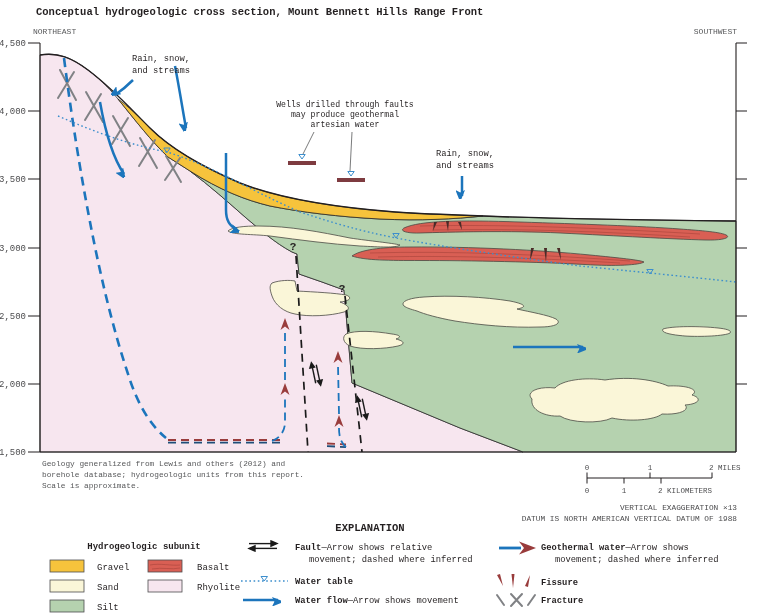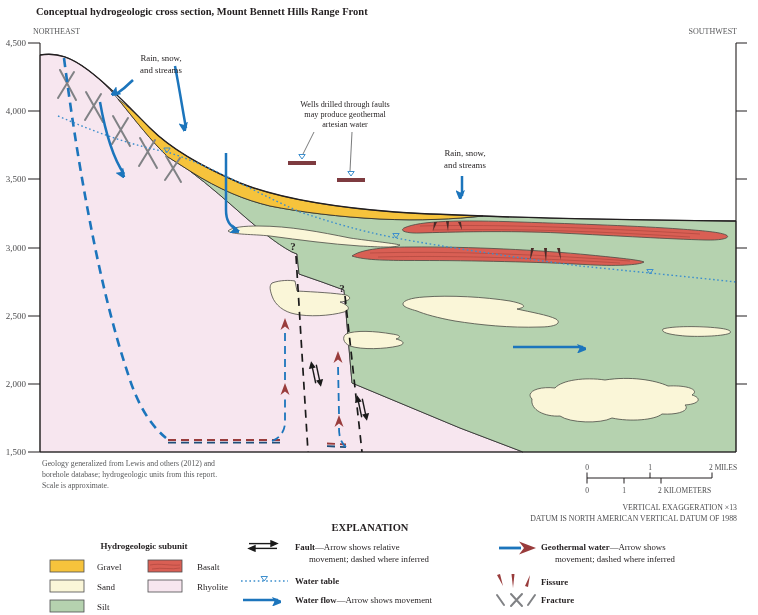--- a/index.html
+++ b/index.html
@@ -1,16 +1,16 @@
 <!DOCTYPE html>
 <html><head>
 <meta charset="utf-8">
 <style>
   html,body{margin:0;padding:0;background:#fff;}
-  #fig{position:relative;width:758px;height:615px;background:#fff;font-family:Liberation Serif, serif;overflow:hidden;}
+  #fig{position:relative;width:758px;height:615px;background:#fff;font-family:Liberation Mono, monospace;overflow:hidden;}
   svg{position:absolute;left:0;top:0;}
   text{fill:#231F20;}
   .t-title{font-size:10.5px;font-weight:bold;}
   .t-dir{font-size:8px;fill:#58595B;}
   .t-tick{font-size:9px;fill:#4D4D4F;}
   .t-ann{font-size:8.8px;fill:#231F20;}
   .t-wells{font-size:8.2px;fill:#231F20;}
   .t-note{font-size:7.8px;fill:#58595B;}
   .t-scale{font-size:7.5px;fill:#4D4D4F;}
   .t-foot{font-size:7.8px;fill:#4D4D4F;}

